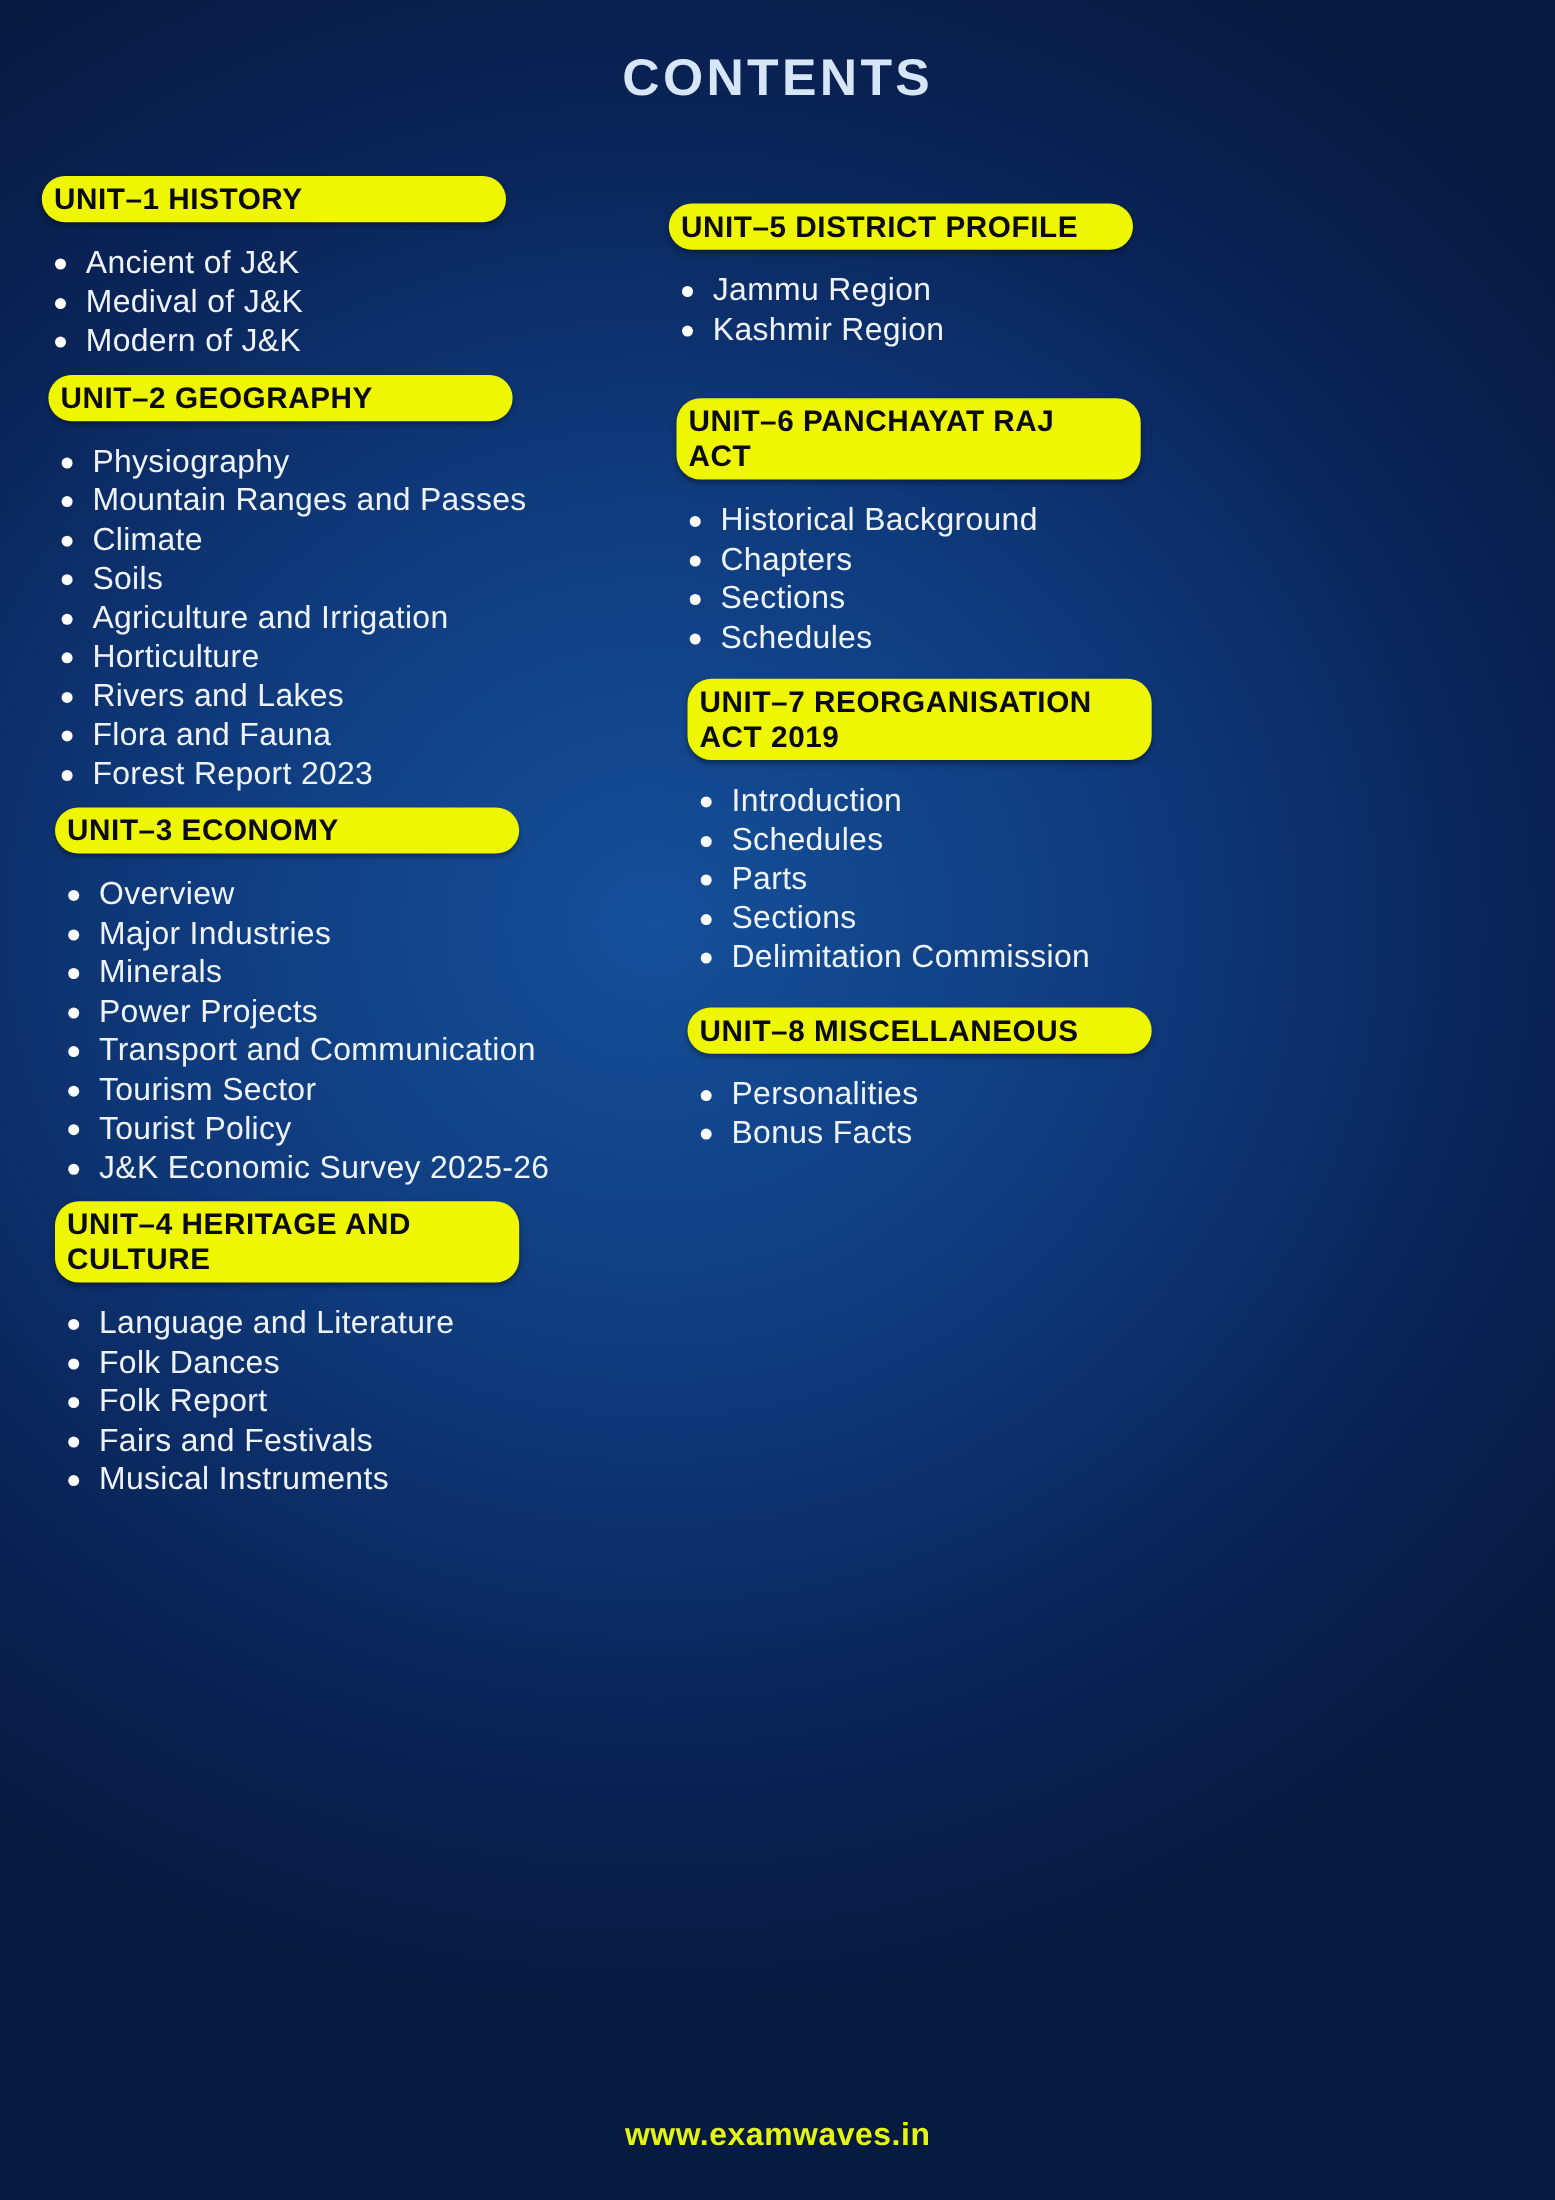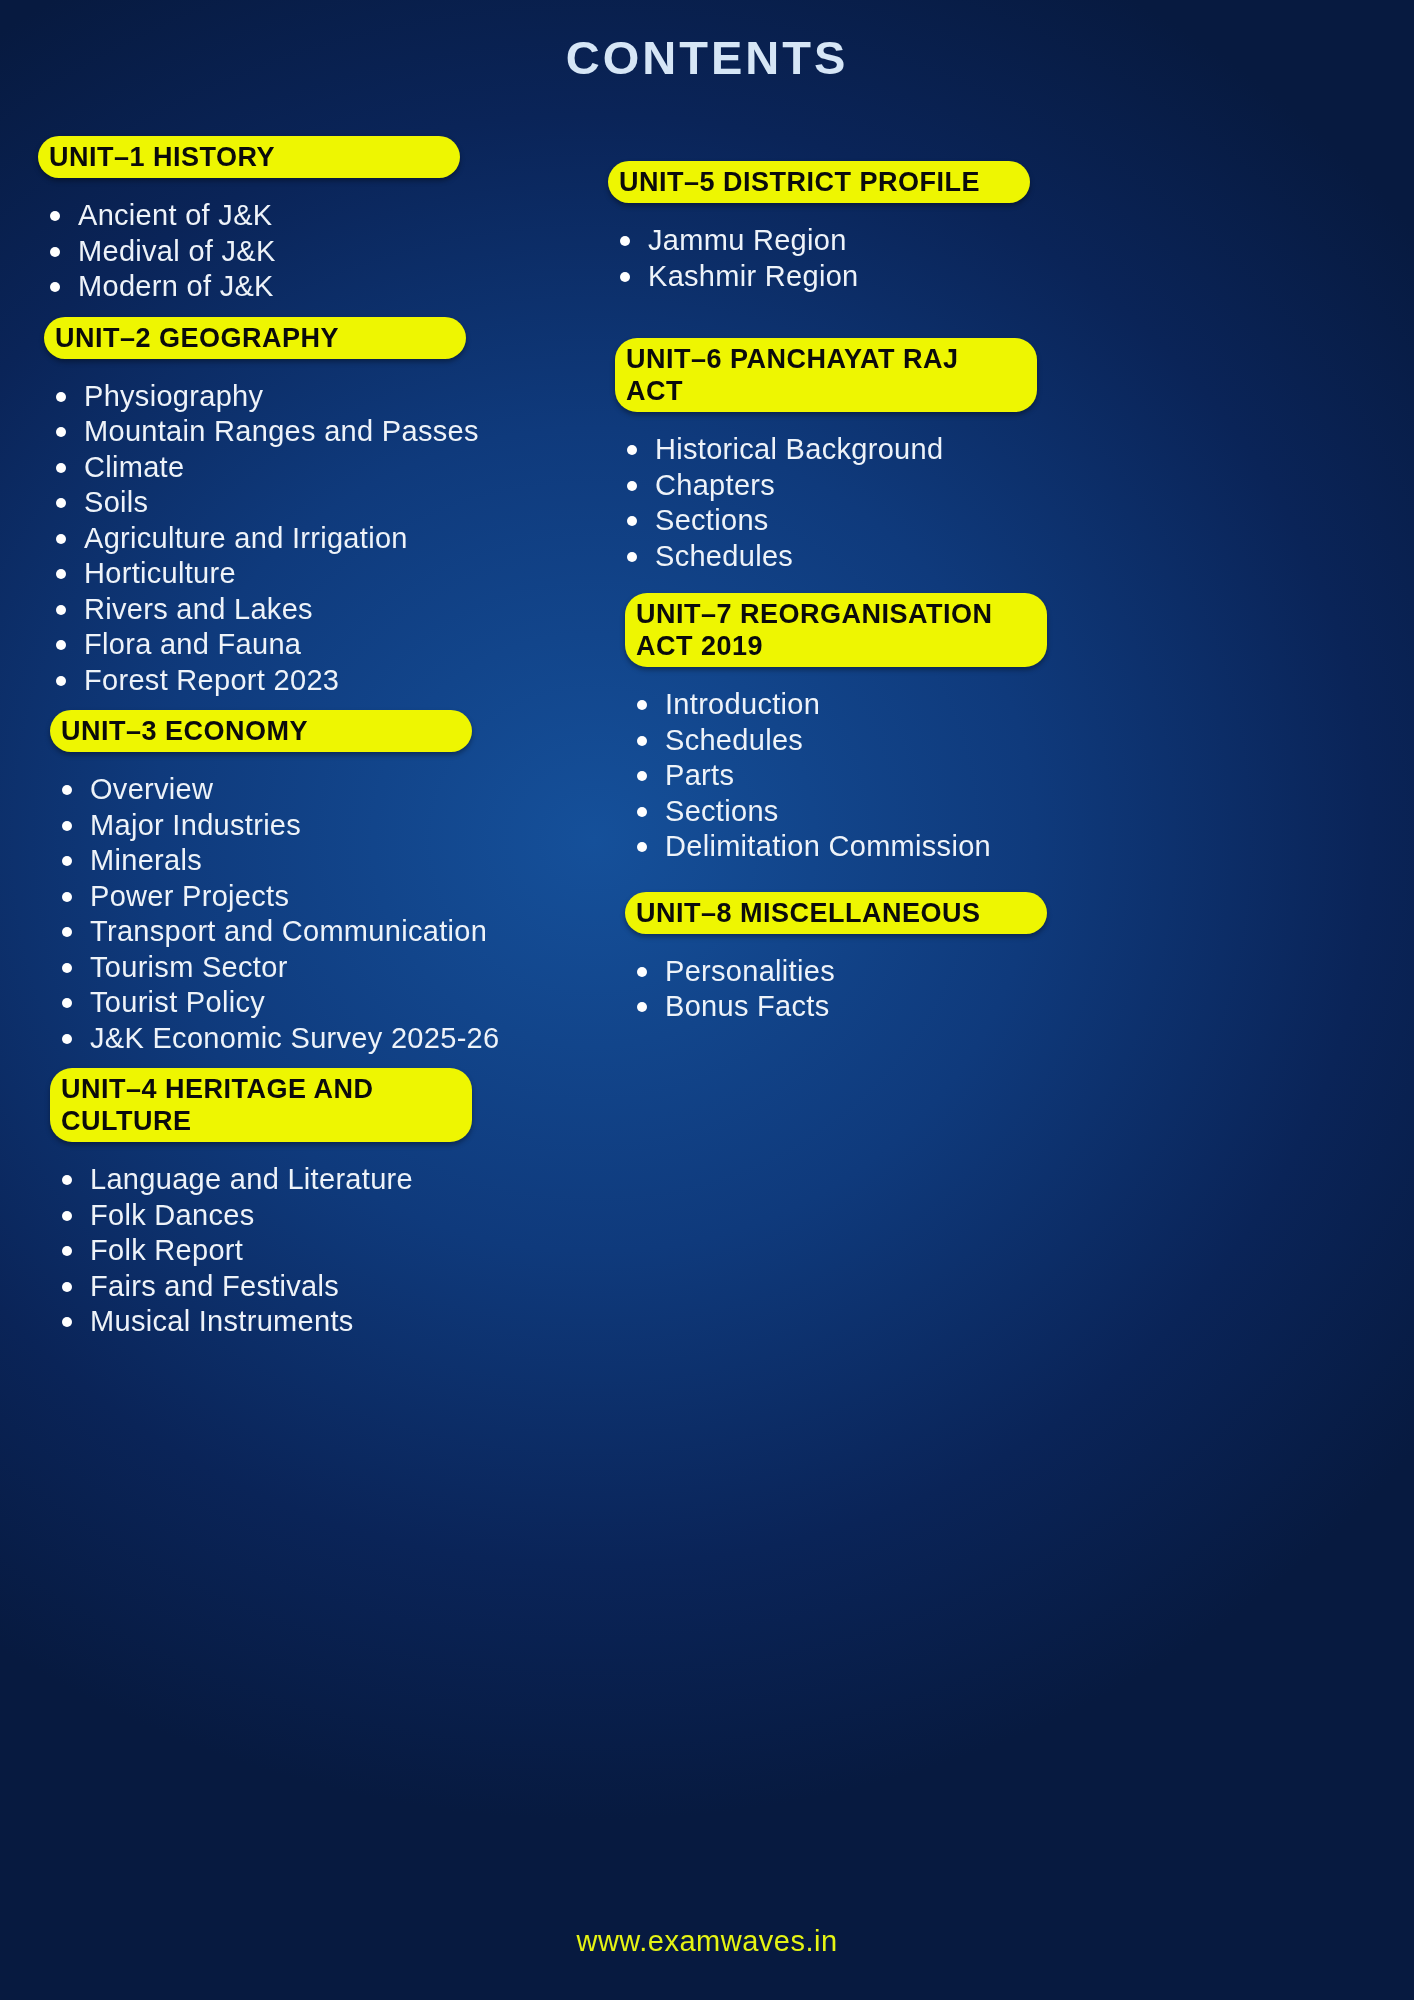--- a/index.html
+++ b/index.html
@@ -14,21 +14,21 @@
     --footer:#e6f413;
   }
   html,body{margin:0;padding:0;}
   body{
     width:1414px;height:2000px;position:relative;overflow:hidden;
     font-family:"Liberation Sans", sans-serif;
     background:radial-gradient(ellipse 1050px 980px at 42% 42%,
       var(--bg-center) 0%, var(--bg-mid) 42%, var(--bg-deep) 74%, var(--bg-edge) 100%);
   }
   .title{
-    margin:4px;padding-top:26px;text-align:center;
+    margin:16px;padding-top:26px;text-align:center;
     font-size:47px;font-weight:bold;letter-spacing:3px;
     color:var(--title);
   }
   .cols{
     display:flex;align-items:flex-start;
     padding:47px 20px 0 38px;
   }
   .col-left{width:570px;flex:0 0 570px;}
   .col-right{flex:1;}
   .unit{margin-bottom:12px;}
@@ -53,21 +53,21 @@
   }
   ul.topics li::before{
     content:"";position:absolute;left:3px;top:13px;
     width:10px;height:10px;border-radius:50%;background:#ffffff;
   }
   .footer{
     position:absolute;left:0;bottom:42px;width:100%;text-align:center;
   }
   .footer a{
     color:var(--footer);text-decoration:none;
-    font-size:29px;letter-spacing:0.5px;cursor:pointer;
+    font-size:29px;letter-spacing:0.5px;cursor:pointer;font-weight:bold;
   }
 </style>
 </head>
 <body>
 
 <h1 class="title">CONTENTS</h1>
 
 <div class="cols">
   <div class="col col-left">
       <section class="unit" style="margin-left: 0px;">

